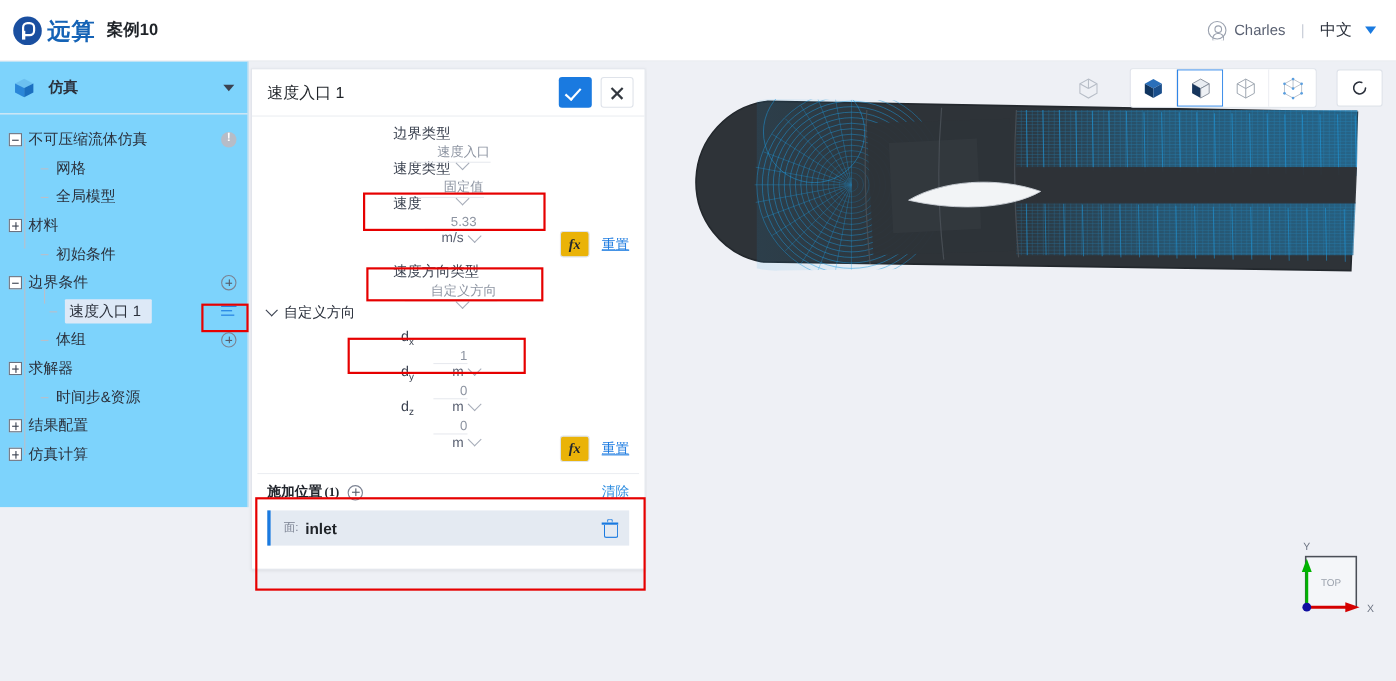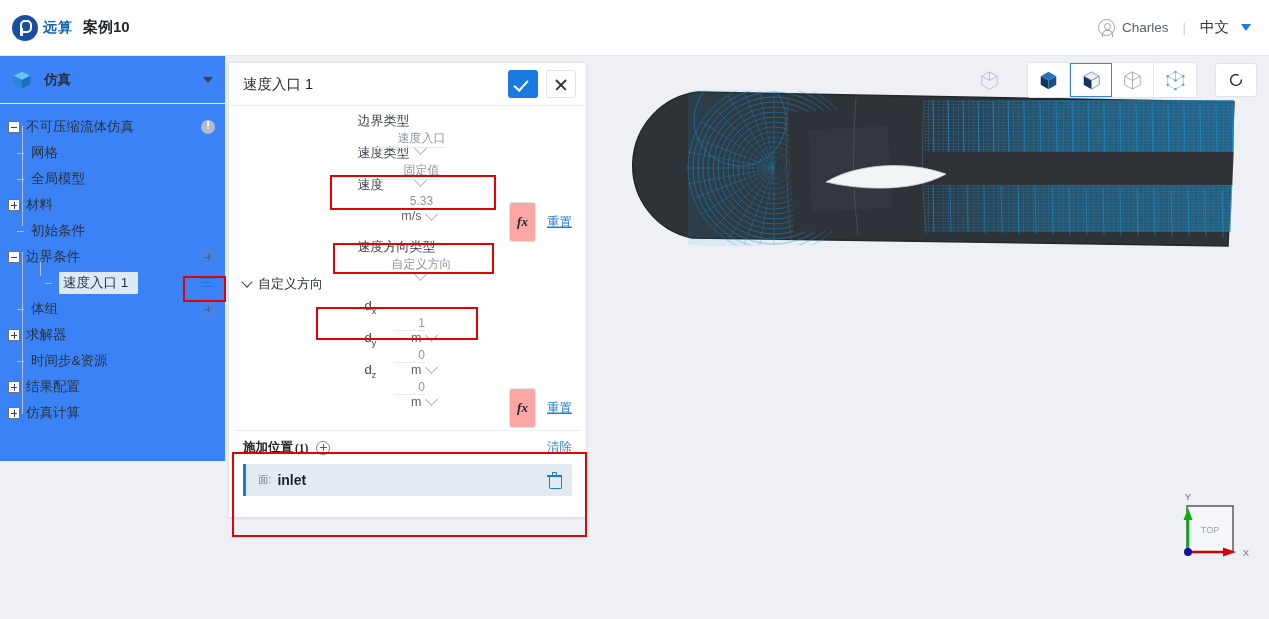--- a/index.html
+++ b/index.html
@@ -24,21 +24,21 @@
   }
   .logo-mark::before {
     content: ""; position: absolute; left: 8px; top: 5px;
     width: 8px; height: 9px; border: 2.5px solid #fff; border-radius: 5px 5px 5px 0;
   }
   .logo-mark::after {
     content: ""; position: absolute; left: 8px; top: 13px;
     width: 2.5px; height: 8px; background: #fff;
   }
   .logo-text {
-    font-size: 14px; font-weight: bold; color: #1563b6;
+    font-size: 21px; font-weight: bold; color: #1563b6;
     margin-left: 5px; letter-spacing: 1px;
   }
   .proj-name {
     font-size: 15px; font-weight: bold; color: #1f2328; margin-left: 10px;
   }
   .topbar-right {
     margin-left: auto; display: flex; align-items: center;
     margin-right: 18px; color: #5a6172; font-size: 13.5px;
   }
   .user-chip { display: flex; align-items: center; gap: 7px; }
@@ -59,21 +59,21 @@
   .lang-txt { font-size: 14.5px; font-weight: normal; color: #2b313c; }
   .lang-caret {
     margin-left: 12px; width: 0; height: 0;
     border-left: 5.5px solid transparent; border-right: 5.5px solid transparent;
     border-top: 7px solid #1a7ae0;
   }
 
   
   .sidebar {
     position: absolute; left: 0; top: 56px; width: 226px; height: 405px;
-    background: #3b82f6; border-right: 1px solid #e3e6ec;
+    background: #7dd3fc; border-right: 1px solid #e3e6ec;
   }
   .sb-head {
     height: 48px; display: flex; align-items: center; padding: 0 12px;
     border-bottom: 1px solid #eceef2;
   }
   .cube-ico { width: 20px; height: 20px; flex: none; }
   .sb-head-label {
     font-size: 13.5px; font-weight: bold; color: #2b313c; margin-left: 12px;
   }
   .sb-caret {
@@ -100,21 +100,21 @@
   }
   .elbow { position: relative; width: 13px; height: 26px; flex: none; margin-right: 6px; }
   .elbow::before {
     content: ""; position: absolute; left: 5px; top: 13px;
     width: 7px; height: 1px; background: #b9bfca;
   }
   .vline {
     position: absolute; background: #b9bfca; width: 1px;
   }
   .tl0 { padding-left: 8px; }
-  .tl1 { padding-left: 12px; }
+  .tl1 { padding-left: 32px; }
   .tl2 { padding-left: 40px; }
   .tlabel { white-space: nowrap; }
   .tnode .right-ico { margin-left: auto; flex: none; }
   .warn-ico {
     width: 14px; height: 14px; border-radius: 50%; background: #b6bcc7;
     position: relative;
   }
   .warn-ico::before {
     content: "!"; position: absolute; left: 0; top: -1px; width: 14px;
     text-align: center; color: #fff; font-size: 11px; font-weight: bold;
@@ -192,22 +192,22 @@
     justify-content: flex-end; font-size: 12.5px; color: #5a6172;
   }
   .unit-wrap .chev { margin-left: 5px; }
   .sel-chev-wrap { width: 30px; flex: none; display: flex; justify-content: flex-end; }
 
   .fxrow {
     display: flex; align-items: center; justify-content: flex-end;
     gap: 11px; padding: 3px 14px 5px 0; height: 30px;
   }
   .fx-btn {
-    width: 27px; height: 40px; border: 1px solid #dfe3ea; border-radius: 3px;
-    background: #fca5a5; display: flex; align-items: center; justify-content: center;
+    width: 27px; height: 24px; border: 1px solid #dfe3ea; border-radius: 3px;
+    background: #eab308; display: flex; align-items: center; justify-content: center;
     font-family: "Liberation Serif", serif; font-style: italic;
     font-weight: bold; font-size: 13px; color: #22262d; cursor: pointer;
   }
   .reset-link {
     font-size: 12.5px; color: #1a7ae0; text-decoration: underline; cursor: pointer;
   }
   .section-head {
     display: flex; align-items: center; gap: 7px;
     padding: 3px 14px 3px 14px; height: 28px;
     font-size: 13px; color: #2b313c;

